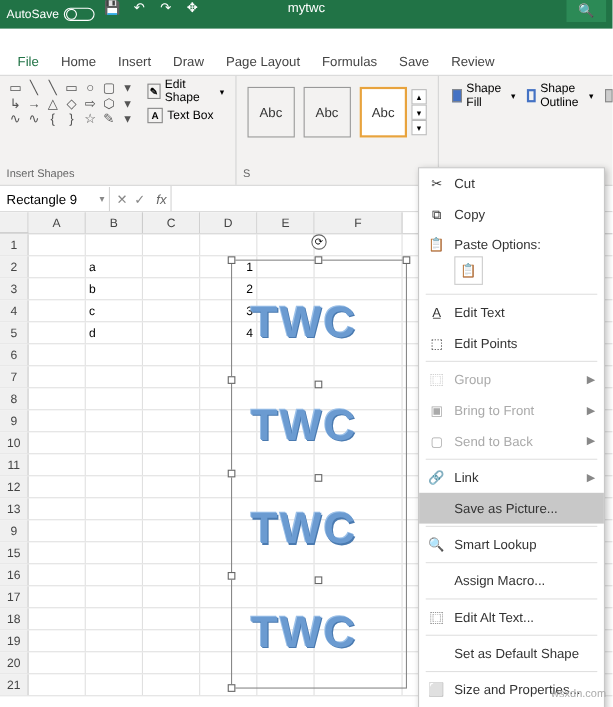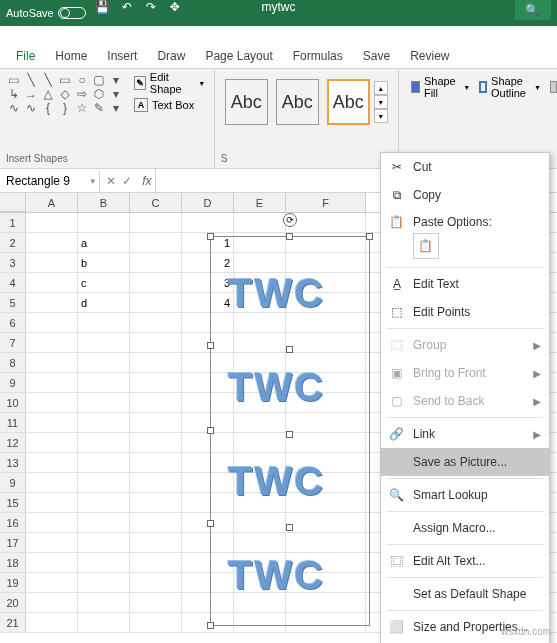--- a/index.html
+++ b/index.html
@@ -25,21 +25,21 @@
 .ribbon-group { border-right: 1px solid #d4d4d4; padding: 4px 6px 2px; display: flex; flex-direction: column; }
 .ribbon-group-title { font-size: 10px; color: #666; margin-top: auto; padding-bottom: 2px; }
 .shape-row { display: flex; gap: 1px; }
 .shape-swatch { width: 16px; height: 14px; display:flex; align-items:center; justify-content:center; color:#555;}
 .shapes-grid { width: 128px; }
 .shapes-tools { display: flex; flex-direction: column; gap: 2px; padding-left: 6px; font-size: 11px; }
 .tool-btn { display:flex; align-items:center; gap:4px; height:20px; padding:0 4px;}
 .tool-btn .sqicon{width:14px;height:14px;border:1px solid #888;display:flex;align-items:center;justify-content:center;font-size:9px;font-weight:bold;}
 
 .styles-gallery{display:flex;gap:8px;align-items:center;padding:6px 4px;}
-.style-box{width:46px;height:46px;border:1px solid #999;display:flex;align-items:center;justify-content:center;font-size:18px;color:#333;}
+.style-box{width:46px;height:46px;border:1px solid #999;display:flex;align-items:center;justify-content:center;font-size:12px;color:#333;}
 .style-box.sel{border:2px solid #e8a33d;background:#fff;}
 .style-spin{display:flex;flex-direction:column;gap:0;margin-left:-4px;}
 .style-spin div{width:14px;height:14px;border:1px solid #bbb;display:flex;align-items:center;justify-content:center;font-size:8px;background:#fff;}
 
 .shape-format{display:flex;flex-direction:row;gap:2px;padding:4px 2px;font-size:11px;}
 .fmt-btn{display:flex;align-items:center;gap:4px;height:20px;padding:0 4px;}
 .fill-sq{width:12px;height:12px;}
 .fill-sq.a{background:#4472c4;border:1px solid #888;}
 .fill-sq.b{border:2px solid #4472c4;}
 .fill-sq.c{background:#ccc;border:1px solid #888;}

